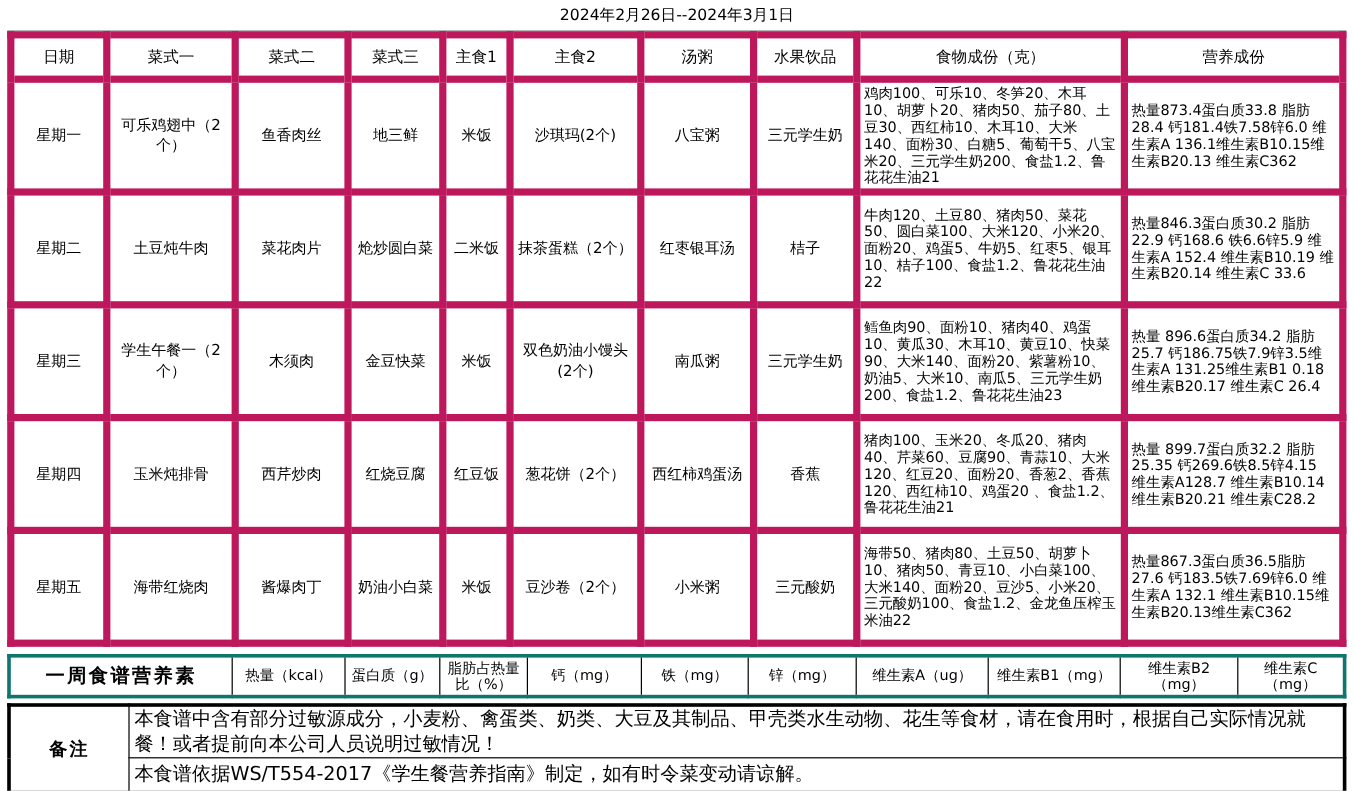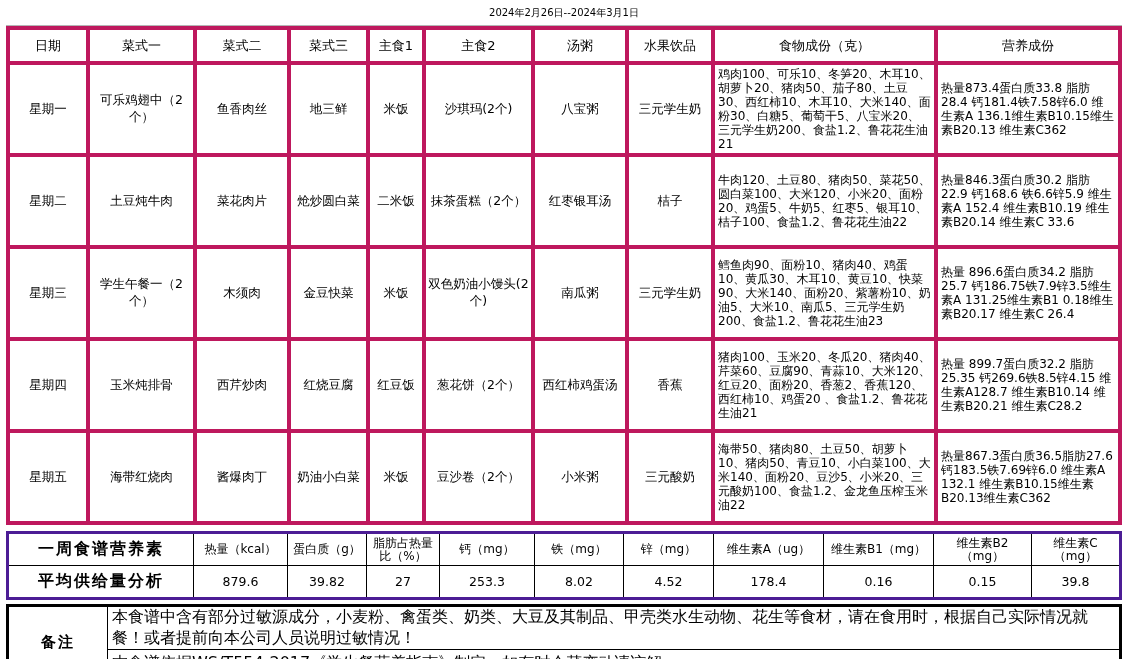--- a/index.html
+++ b/index.html
@@ -2,32 +2,32 @@
 <html><head>
 <meta charset="utf-8">
 <style>
   html,body{margin:0;padding:0;background:#fff;}
   body{width:1128px;height:659px;overflow:hidden;color:#000;
        font-family:"DejaVu Sans","Liberation Sans",sans-serif;}
   .sheet{box-sizing:border-box;width:1128px;padding:0 6px;}
   .title-row{height:36px;display:flex;align-items:center;justify-content:center;
              border-bottom:1px solid #9a9a9a;font-size:17px;font-weight:bold;letter-spacing:1px;}
   .date-row{height:25px;display:flex;align-items:center;justify-content:center;
-            border-bottom:1px solid #b5b5b5;font-size:10px;}
+            border-bottom:1px solid #b5b5b5;font-size:13px;}
   table{border-collapse:collapse;table-layout:fixed;width:100%;}
   table.menu{border:3px solid #000;}
-  table.menu th,table.menu td{border:4px solid #be185d;overflow:hidden;vertical-align:middle;}
+  table.menu th,table.menu td{border:6px solid #be185d;overflow:hidden;vertical-align:middle;}
   table.menu thead th{height:29px;font-size:13px;font-weight:normal;text-align:center;
                       border-bottom:3px solid #000;}
   table.menu td{height:86px;}
   td.c{text-align:center;font-size:12.5px;padding:1px 2px;}
   td.l{text-align:left;font-size:12px;line-height:14px;padding:1px 3px;vertical-align:middle;}
   .gap{height:6px;}
   .gap2{height:4px;}
-  table.summary{border:3px solid #4c1d95;padding-left:20px;}
+  table.summary{border:3px solid #0f766e;padding-left:20px;}
   table.summary td{border:1px solid #000;height:29px;text-align:center;overflow:hidden;}
   td.sum-label{font-size:16px;font-weight:bold;letter-spacing:2px;}
   td.sum-head{font-size:12px;line-height:13px;padding:0 2px;}
   td.sum-val{font-size:12.5px;}
   table.remarks{border:3px solid #000;}
   table.remarks td{border:1px solid #000;overflow:hidden;}
   td.rem-label{font-size:15px;font-weight:bold;text-align:center;letter-spacing:2px;}
   td.rem-line{height:27px;font-size:16px;text-align:left;padding:0 4px;vertical-align:middle;}
 </style>
 </head>
@@ -151,33 +151,20 @@
         <td class="sum-head">蛋白质（g）</td>
         <td class="sum-head">脂肪占热量比（%）</td>
         <td class="sum-head">钙（mg）</td>
         <td class="sum-head">铁（mg）</td>
         <td class="sum-head">锌（mg）</td>
         <td class="sum-head">维生素A（ug）</td>
         <td class="sum-head">维生素B1（mg）</td>
         <td class="sum-head">维生素B2（mg）</td>
         <td class="sum-head">维生素C（mg）</td>
       </tr>
-      <tr>
-        <td class="sum-label">平均供给量分析</td>
-        <td class="sum-val">879.6</td>
-        <td class="sum-val">39.82</td>
-        <td class="sum-val">27</td>
-        <td class="sum-val">253.3</td>
-        <td class="sum-val">8.02</td>
-        <td class="sum-val">4.52</td>
-        <td class="sum-val">178.4</td>
-        <td class="sum-val">0.16</td>
-        <td class="sum-val">0.15</td>
-        <td class="sum-val">39.8</td>
-      </tr>
     </tbody>
   </table>
 
   <div class="gap2"></div>
 
   <table class="remarks">
     <colgroup>
         <col style="width:100px">
         <col>
       </colgroup>

